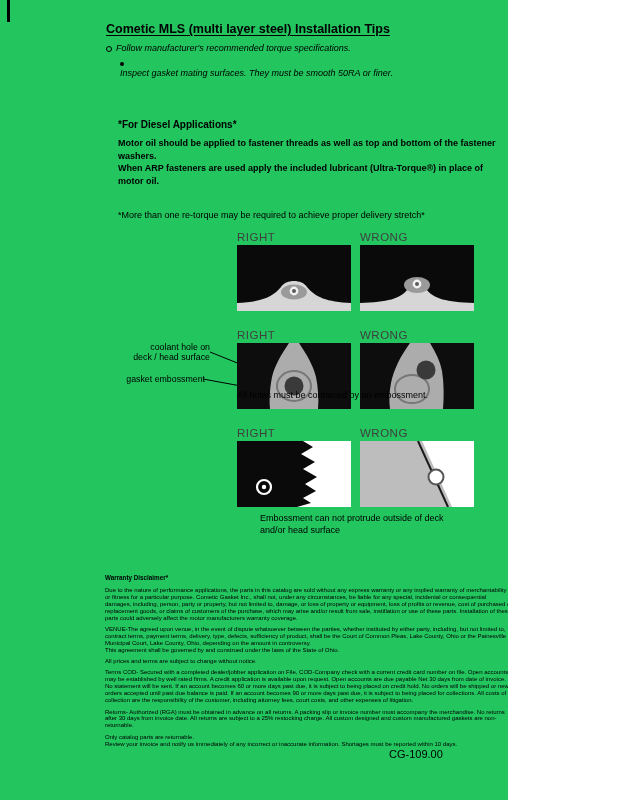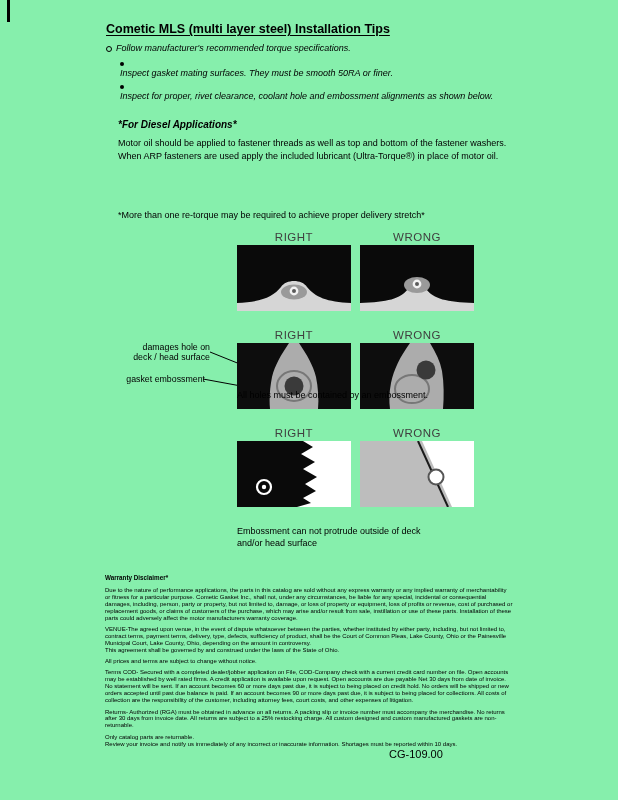--- a/index.html
+++ b/index.html
@@ -1,36 +1,36 @@
 <!DOCTYPE html>
 <html><head>
 <meta charset="utf-8">
 <style>
   html, body { margin:0; padding:0; background:#ffffff; }
   .page {
-    position:relative; width:618px; height:800px; background:#86efac;
+    position:relative; width:508px; height:800px; background:#22c55e;
     font-family:"Liberation Sans", sans-serif; color:#000; overflow:hidden;
   }
   .edge-mark { position:absolute; left:7px; top:0; width:3px; height:22px; background:#000; }
   .title {
     position:absolute; left:106px; top:22px; margin:0;
     font-size:12.5px; font-weight:bold; text-decoration:underline; text-underline-offset:2px;
   }
   .bullets { position:absolute; left:106px; top:44px; font-size:9px; line-height:9px;font-style:italic; }
   .bullet { display:flex; align-items:flex-start; margin-bottom:3.5px; }
   .bullet.sub { margin-left:14px;flex-direction:column; }
   .marker { width:10px; flex:0 0 10px; padding-top:1px; }
   .ring { display:inline-block; width:4px; height:4px; border:1px solid #000; border-radius:50%; }
   .dot  { display:inline-block; width:4px; height:4px; background:#000; border-radius:50%; }
-  .diesel-heading { position:absolute; left:118px; top:119px; margin:0; font-size:10px; font-weight:bold;font-style:italic; }
+  .diesel-heading { position:absolute; left:118px; top:119px; margin:0; font-size:10px; font-weight:bold; }
   .para { position:absolute; left:118px; margin:0; font-size:9px; line-height:12.5px; white-space:pre-line; }
-  .para1 { top:137px; }
+  .para1 { top:137px;font-weight:bold; }
   .para2 { top:170px; }
   .note  { top:209px; }
-  .fig-label { position:absolute; width:114px; text-align:center; font-size:11.5px; color:#3f3f3f; letter-spacing:0.5px; }
+  .fig-label { position:absolute; width:114px; font-size:11.5px; color:#3f3f3f; letter-spacing:0.5px; }
   .panel { position:absolute; width:114px; height:66px; }
   .caption { position:absolute; left:237px; font-size:9px; line-height:11.5px; white-space:pre-line; }
   .callout { position:absolute; font-size:8.8px; line-height:10px; text-align:right; white-space:pre-line; }
   .callout1 { left:100px; top:342px; width:110px; }
   .callout2 { left:100px; top:374px; width:105px; }
   .callout-lines { position:absolute; left:95px; top:340px; width:265px; height:75px; }
   .disclaimer { position:absolute; left:105px; top:575px; width:408px; font-size:6px; line-height:6.9px; }
   .disclaimer h2 { margin:0 0 5px 0; font-size:6.3px; font-weight:bold; }
   .disclaimer p { margin:0 0 4.5px 0; white-space:pre-line; }
   .page-number { position:absolute; left:389px; top:748px; font-size:11px; }
@@ -45,24 +45,20 @@
   <h1 class="title">Cometic MLS (multi layer steel) Installation Tips</h1>
 
   <div class="bullets">
     <div class="bullet">
       <span class="marker"><span class="ring"></span></span>
       <span>Follow manufacturer's recommended torque specifications.</span>
     </div>
     <div class="bullet sub">
       <span class="marker"><span class="dot"></span></span>
       <span>Inspect gasket mating surfaces.  They must be smooth 50RA or finer.</span>
-    </div>
-    <div class="bullet sub">
-      <span class="marker"><span class="dot"></span></span>
-      <span>Inspect for proper, rivet clearance, coolant hole and embossment alignments as shown below.</span>
     </div>
   </div>
 
   <h2 class="diesel-heading">*For Diesel Applications*</h2>
   <p class="para para1">Motor oil should be applied to fastener threads as well as top and bottom of the fastener washers.
 When ARP fasteners are used apply the included lubricant (Ultra-Torque®) in place of motor oil.</p>
   <p class="para note">*More than one re-torque may be required to achieve proper delivery stretch*</p>
 
   <div class="fig-label" style="left:237px; top:231px;">RIGHT</div>
   <div class="fig-label" style="left:360px; top:231px;">WRONG</div>
@@ -79,21 +75,21 @@
       <rect width="114" height="66" fill="#0a0a0a"></rect>
       <path d="M0,66 L0,58 C28,57 40,54 48,44 C52,38 62,38 66,44 C74,54 86,57 114,58 L114,66 Z" fill="#d6d6d6"></path>
       <ellipse cx="57" cy="40" rx="13" ry="8" fill="#9a9a9a"></ellipse>
       <circle cx="57" cy="39" r="3.2" fill="#5a5a5a" stroke="#f2f2f2" stroke-width="2.4"></circle>
     </svg>
   </div>
 
   <div class="fig-label" style="left:237px; top:329px;">RIGHT</div>
   <div class="fig-label" style="left:360px; top:329px;">WRONG</div>
 
-  <div class="callout callout1">damages hole on
+  <div class="callout callout1">coolant hole on
 deck / head surface</div>
   <div class="callout callout2">gasket embossment</div>
   <svg class="callout-lines" viewBox="0 0 265 75">
     <line x1="115" y1="12" x2="197" y2="45" stroke="#000" stroke-width="1"></line>
     <line x1="108" y1="39" x2="184" y2="53" stroke="#000" stroke-width="1"></line>
   </svg>
 
   <div class="panel" style="left:237px; top:343px;">
     <svg width="114" height="66" viewBox="0 0 114 66">
       <rect width="114" height="66" fill="#acacac"></rect>
@@ -125,21 +121,21 @@
     </svg>
   </div>
   <div class="panel" style="left:360px; top:441px;">
     <svg width="114" height="66" viewBox="0 0 114 66">
       <rect width="114" height="66" fill="#ffffff"></rect>
       <path d="M0,0 L62,0 L92,66 L0,66 Z" fill="#bdbdbd"></path>
       <line x1="58" y1="0" x2="88" y2="66" stroke="#1a1a1a" stroke-width="2"></line>
       <circle cx="76" cy="36" r="7.5" fill="#ffffff" stroke="#555555" stroke-width="2"></circle>
     </svg>
   </div>
-  <div class="caption" style="top:526px;">Embossment can not protrude outside of deck
+  <div class="caption" style="top:513px;margin-left:23px;">Embossment can not protrude outside of deck
 and/or head surface</div>
 
   <div class="disclaimer">
     <h2>Warranty Disclaimer*</h2>
     <p>Due to the nature of performance applications, the parts in this catalog are sold without any express warranty or any implied warranty of merchantability or fitness for a particular purpose.  Cometic Gasket Inc., shall not, under any circumstances, be liable for any special, incidental or consequential damages, including, person, party or property, but not limited to, damage, or loss of property or equipment, loss of profits or revenue, cost of purchased or replacement goods, or claims of customers of the purchase, which may arise and/or result from sale, instillation or use of these parts.  Installation of these parts could adversely affect the motor manufacturers warranty coverage.</p>
     <p>VENUE-The agreed upon venue, in the event of dispute whatsoever between the parties, whether instituted by either party, including, but not limited to, contract terms, payment terms, delivery, type, defects, sufficiency of product, shall be the Court of Common Pleas, Lake County, Ohio or the Painesville Municipal Court, Lake County, Ohio, depending on the amount in controversy.
 This agreement shall be governed by and construed under the laws of the State of Ohio.</p>
     <p>All prices and terms are subject to change without notice.</p>
     <p>Terms COD- Secured with a completed dealer/jobber application on File, COD-Company check with a current credit card number on file.  Open accounts may be established by well rated firms.  A credit application is available upon request.  Open accounts are due payable Net 30 days from date of invoice.  No statement will be sent.  If an account becomes 60 or more days past due, it is subject to being placed on credit hold.  No orders will be shipped or new orders accepted until past due balance is paid.  If an account becomes 90 or more days past due, it is subject to being placed for collections.  All costs of collection are the responsibility of the customer, including attorney fees, court costs, and other expenses of litigation.</p>
     <p>Returns- Authorized (RGA) must be obtained in advance on all returns.  A packing slip or invoice number must accompany the merchandise.  No returns after 30 days from invoice date.  All returns are subject to a 25% restocking charge.  All custom designed and custom manufactured gaskets are non-returnable.</p>

